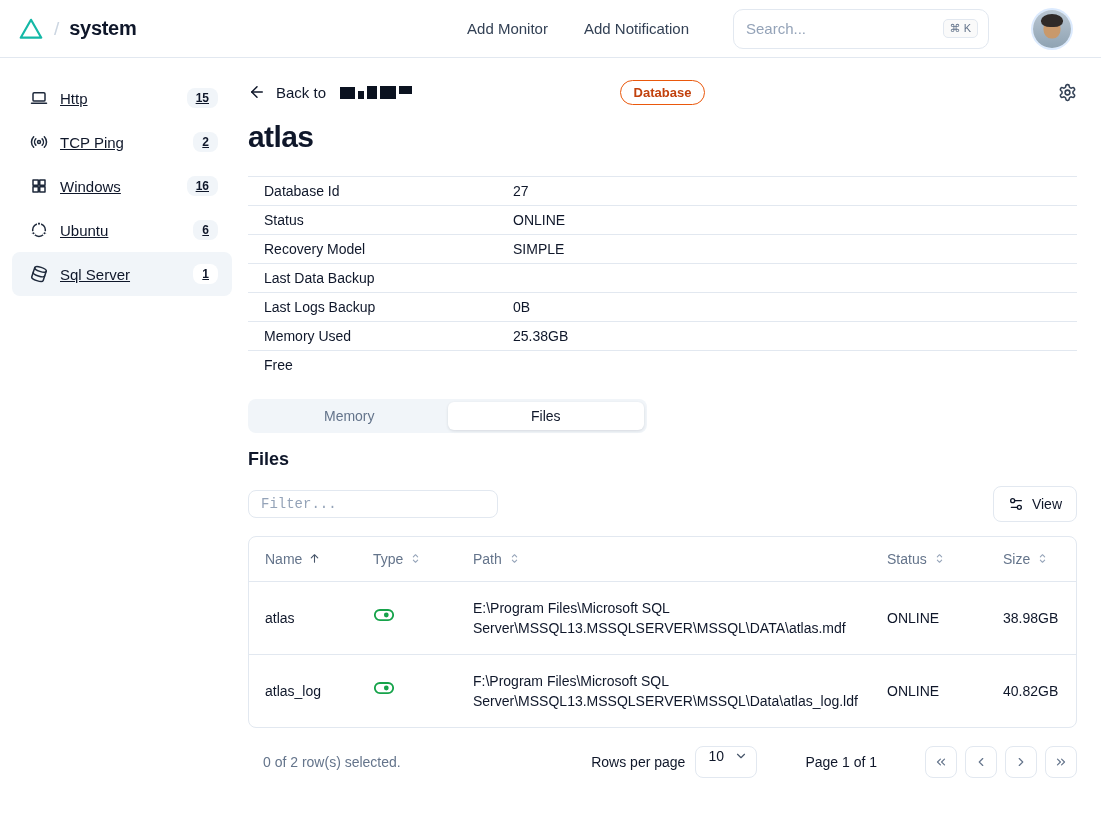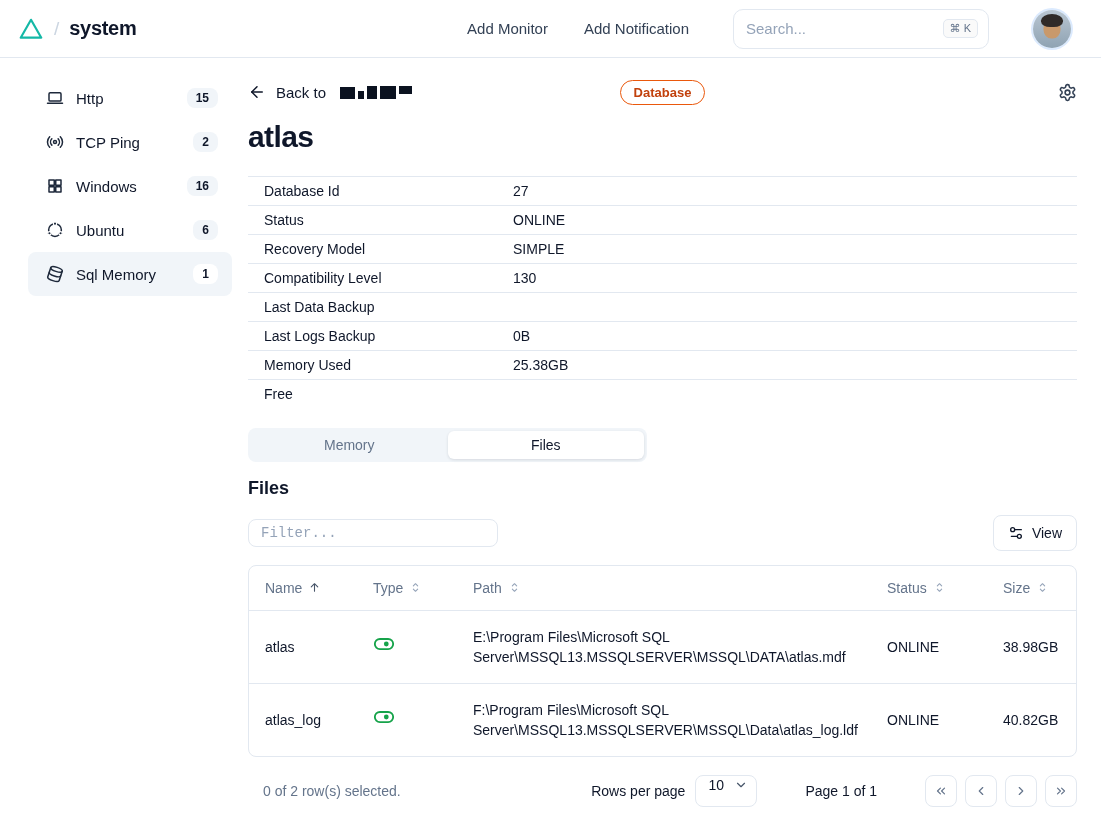--- a/index.html
+++ b/index.html
@@ -27,21 +27,21 @@
   .avatar { width:38px; height:38px; border-radius:50%; box-shadow:0 0 0 2px #dbeafe;
             position:relative; overflow:hidden; cursor:pointer;
             background:linear-gradient(180deg,#b9c6d2 0%,#8fa3b3 100%); }
   .avatar::after { content:""; position:absolute; left:50%; top:13%; transform:translateX(-50%);
                    width:22px; height:13px; border-radius:50% 50% 42% 42%; background:#2f2a28; }
   .avatar::before { content:""; position:absolute; left:50%; top:52%; transform:translate(-50%,-50%);
                     width:17px; height:19px; border-radius:46%; background:#c9996b; }
 
   
   .body-wrap { display:flex; height:766px; }
-  .sidebar { width:248px; flex:0 0 248px; padding:18px 16px 0 28px; }
+  .sidebar { width:248px; flex:0 0 248px; padding:18px 16px 0 12px;text-decoration:underline; }
   .main { flex:1; padding:20px 24px 0 0; }
 
   
   .side-item { display:flex; align-items:center; gap:12px; height:44px; padding:0 14px 0 18px;
                border-radius:8px; font-size:15px; cursor:pointer; }
   .side-item.active { background:#f1f5f9; }
   .side-item .s-icon { width:18px; height:18px; color:#1e293b; }
   .side-label { flex:1; }
   .side-badge { background:#f1f5f9; border-radius:8px; padding:3px 9px; font-size:12px;
                 font-weight:600; color:#0f172a; }
@@ -193,21 +193,21 @@
     <div class="side-item active">
       <span class="icon s-icon">
         <svg width="18" height="18" viewBox="0 0 24 24" fill="none" stroke="currentColor" stroke-width="2" stroke-linecap="round" stroke-linejoin="round">
             <g transform="rotate(18 12 12)">
               <ellipse cx="12" cy="5.5" rx="8" ry="2.8"></ellipse>
               <path d="M4 5.5v13a8 2.8 0 0 0 16 0v-13"></path>
               <path d="M4 12a8 2.8 0 0 0 16 0"></path>
             </g>
           </svg>
       </span>
-      <span class="side-label">Sql Memory</span>
+      <span class="side-label">Sql Server</span>
       <span class="side-badge">1</span>
     </div>
   </div>
 
   <div class="main">
 
     <div class="topbar">
       <div class="topbar-left">
         <span class="back-link">
           <span class="icon">
@@ -249,26 +249,20 @@
       <div class="detail-row">
         <div class="detail-label">Status</div>
         <div class="detail-value-wrap">
             <span>ONLINE</span>
           </div>
       </div>
       <div class="detail-row">
         <div class="detail-label">Recovery Model</div>
         <div class="detail-value-wrap">
             <span>SIMPLE</span>
-          </div>
-      </div>
-      <div class="detail-row">
-        <div class="detail-label">Compatibility Level</div>
-        <div class="detail-value-wrap">
-            <span>130</span>
           </div>
       </div>
       <div class="detail-row">
         <div class="detail-label">Last Data Backup</div>
       </div>
       <div class="detail-row">
         <div class="detail-label">Last Logs Backup</div>
         <div class="detail-value-wrap">
             <span>0B</span>
           </div>

